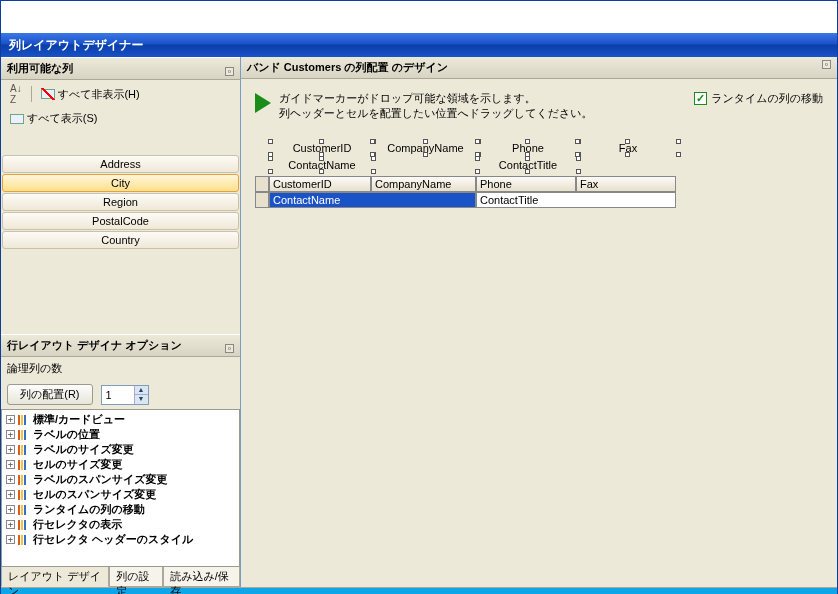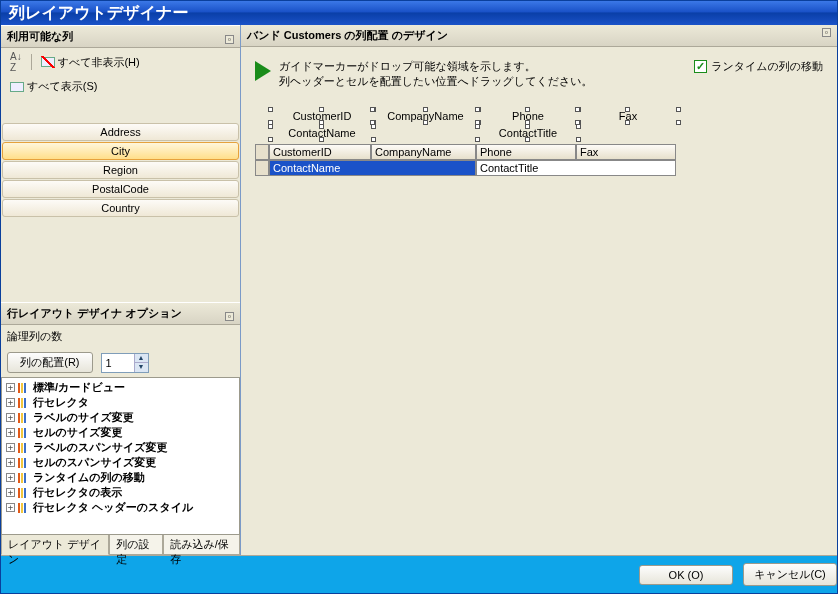--- a/index.html
+++ b/index.html
@@ -5,21 +5,21 @@
   * { box-sizing: border-box; margin: 0; padding: 0; }
   body { font-family: "MS UI Gothic", "Meiryo", sans-serif; font-size: 11px; background: #fff; }
   .window {
     width: 838px; height: 594px; position: relative;
     background: #fff; border: 1px solid #0a3f9c;
     box-shadow: 4px 4px 6px rgba(0,0,0,0.4);
   }
   .titlebar {
     height: 24px;
     background: linear-gradient(to bottom, #3b78e7 0%, #1a52c8 45%, #0a3fa8 50%, #1a52c8 100%);
-    color: #fff; font-weight: bold; line-height: 24px; padding: 0 8px; font-size: 16px;
+    color: #fff; font-weight: bold; line-height: 24px; padding: 0 8px; font-size: 12px; margin-top: 32px;
   }
   .content { display: flex; height: calc(100% - 24px - 38px); }
   .left-pane {
     width: 240px; display: flex; flex-direction: column;
     background: #ece9d8; border-right: 1px solid #7a9ac8;
   }
   .panel-header {
     background: linear-gradient(to bottom, #ece9d8 0%, #d8d4c4 100%);
     border-top: 1px solid #fff; border-bottom: 1px solid #aca899;
     padding: 3px 6px; font-weight: bold; display: flex; justify-content: space-between; align-items: flex-end;
@@ -177,21 +177,21 @@
               </span>
               <span class="tree-label">標準/カードビュー</span>
             </div>
             <div class="tree-row">
               <span class="tree-plus">+</span>
               <span class="tree-icon">
                 <span class="ti-r"></span>
                 <span class="ti-y"></span>
                 <span class="ti-b"></span>
               </span>
-              <span class="tree-label">行セレクタ</span>
+              <span class="tree-label">ラベルの位置</span>
             </div>
             <div class="tree-row">
               <span class="tree-plus">+</span>
               <span class="tree-icon">
                 <span class="ti-r"></span>
                 <span class="ti-y"></span>
                 <span class="ti-b"></span>
               </span>
               <span class="tree-label">ラベルのサイズ変更</span>
             </div>

